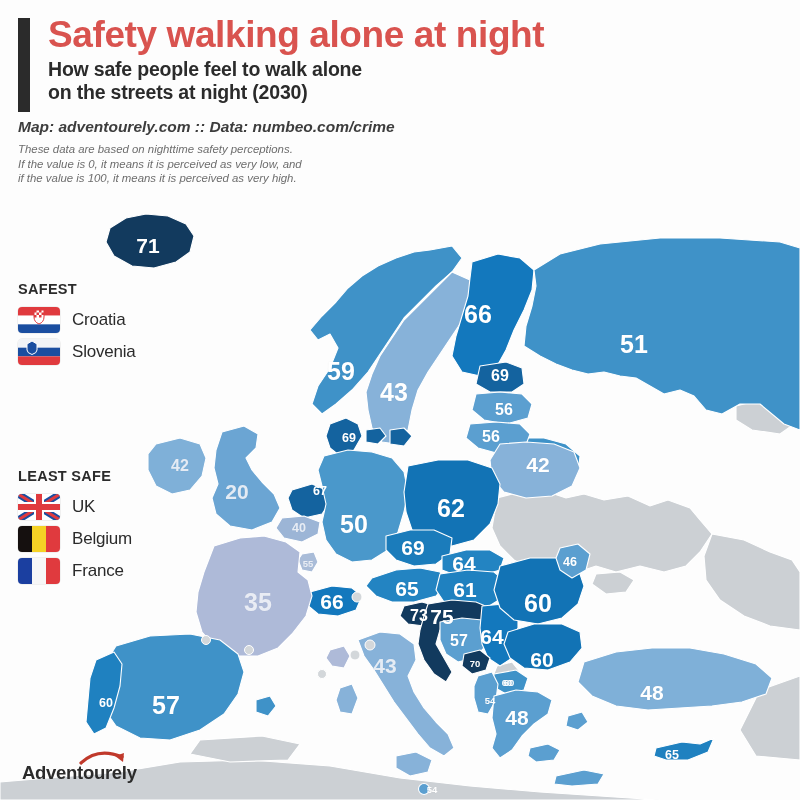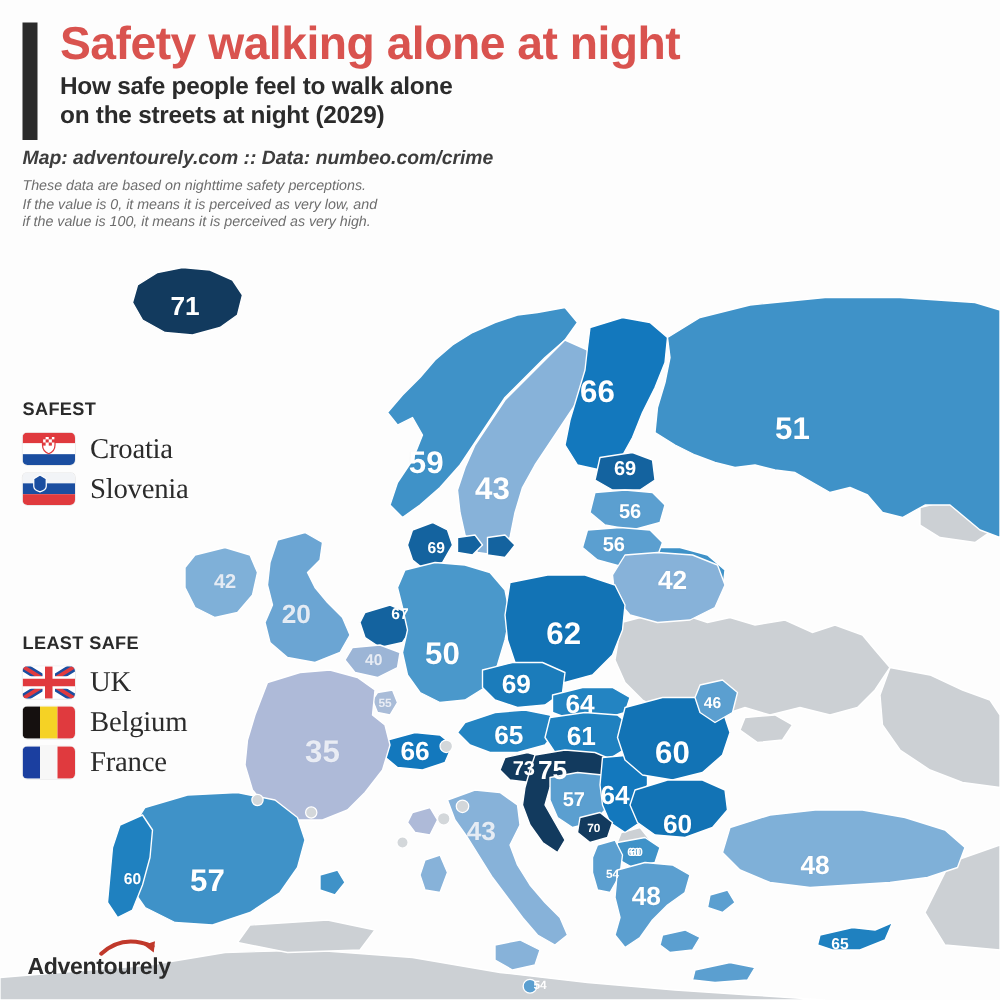--- a/index.html
+++ b/index.html
@@ -36,29 +36,28 @@
     font-style:italic;color:#6d6d6d;z-index:30;width:350px;
   }
 
   
   .legend{position:absolute;z-index:30;}
   .legend.safest{left:18px;top:281px;}
   .legend.least{left:18px;top:468px;}
   .legend-title{
     font-size:14.5px;font-weight:bold;color:#2b2b2b;letter-spacing:0.3px;
     margin-bottom:8px;
-    margin-top:39px;
   }
   .legend-row{display:flex;align-items:center;height:30px;margin-bottom:2px;}
   .flag{
     width:42px;height:26px;border-radius:4px;overflow:hidden;flex:0 0 auto;
     box-shadow:0 0 0 0.5px rgba(0,0,0,0.10);position:relative;
   }
   .legend-label{
-    margin-left:12px;font-size:23px;color:#2b2b2b;letter-spacing:-0.2px;font-family:Liberation Serif, serif;
+    margin-left:12px;font-size:17px;color:#2b2b2b;letter-spacing:-0.2px;
   }
   .flag svg{display:block;width:100%;height:100%;}
 
   
   .val{
     position:absolute;z-index:20;color:#ffffff;font-weight:bold;
     transform:translate(-50%,-50%);white-space:nowrap;
     text-shadow:0 0 2px rgba(0,0,0,0.05);
   }
   .val.lg{font-size:25px;}
@@ -250,21 +249,21 @@
       <div class="val md" style="left: 517px; top: 718px;">48</div>
       <div class="val md" style="left: 652px; top: 693px;">48</div>
       <div class="val xs" style="left: 672px; top: 755px;">65</div>
     </div>
 
   <div class="header">
     <div class="title-rule"></div>
     <h1 class="title">Safety walking alone at night</h1>
     <div class="subtitle">
       <div>How safe people feel to walk alone</div>
-      <div>on the streets at night (2029)</div>
+      <div>on the streets at night (2030)</div>
     </div>
   </div>
 
   <div class="credit">Map: adventourely.com :: Data: numbeo.com/crime</div>
 
   <div class="note">
     <div>These data are based on nighttime safety perceptions.</div>
     <div>If the value is 0, it means it is perceived as very low, and</div>
     <div>if the value is 100, it means it is perceived as very high.</div>
   </div>

